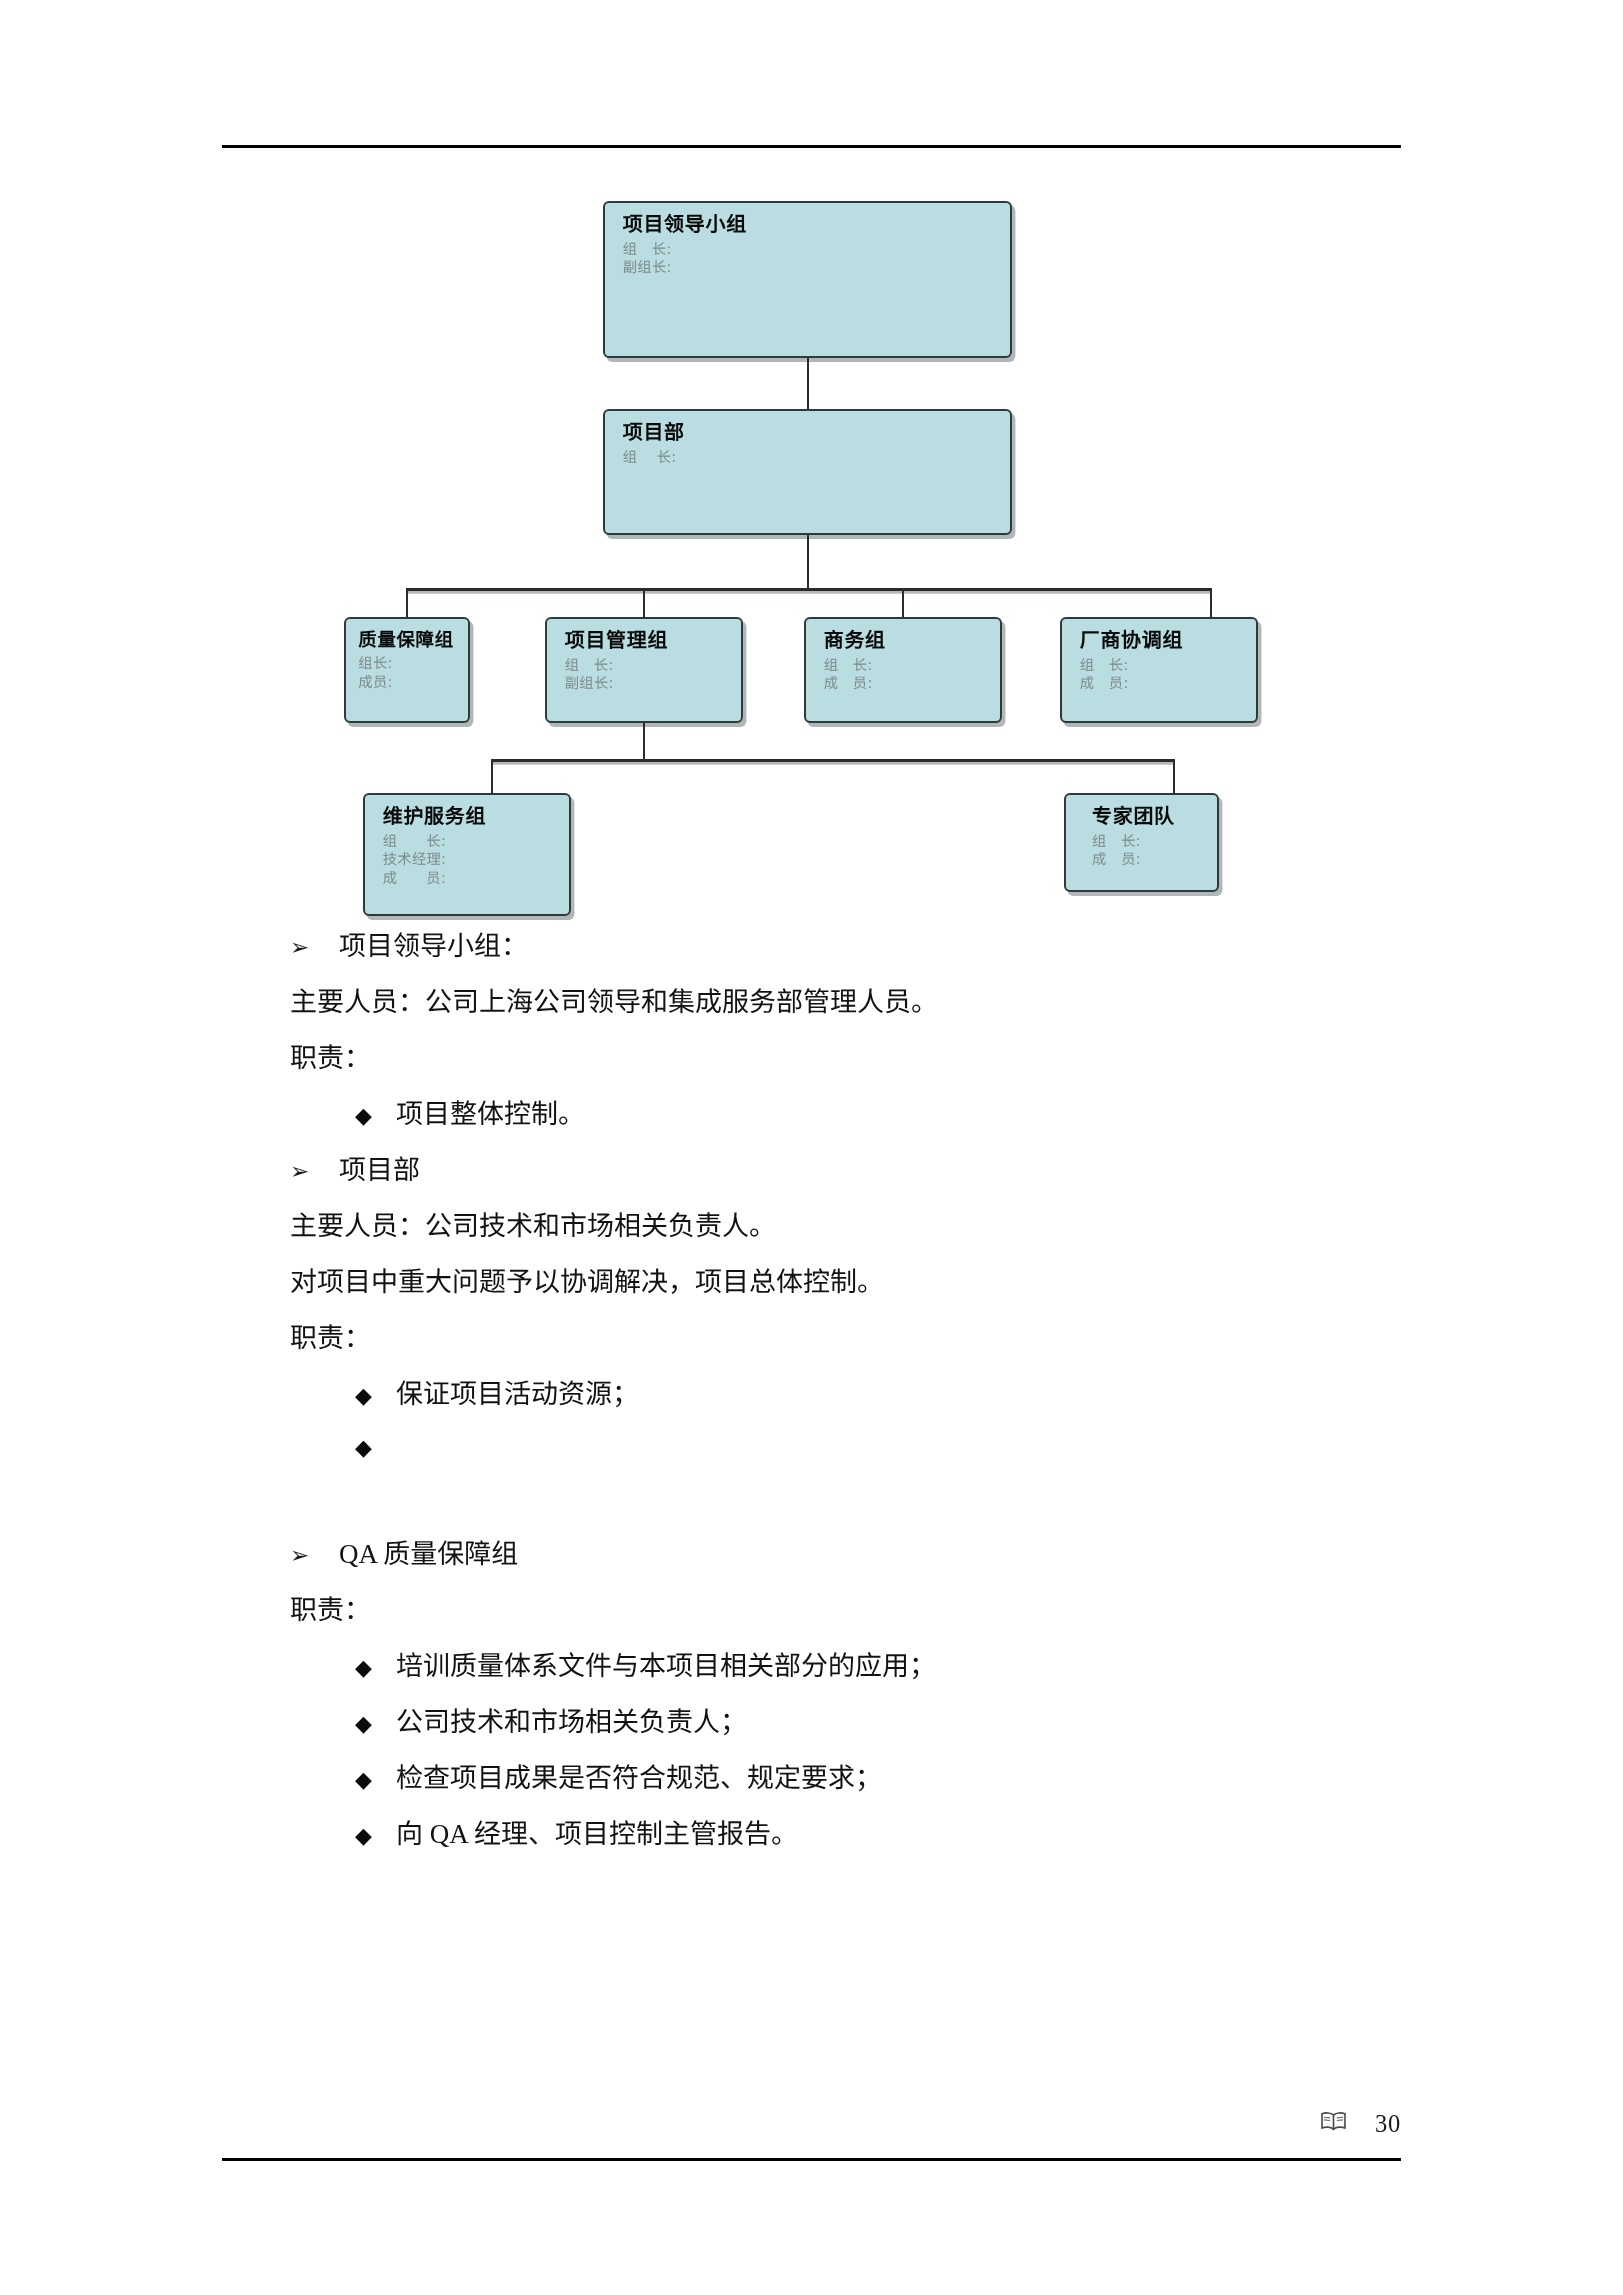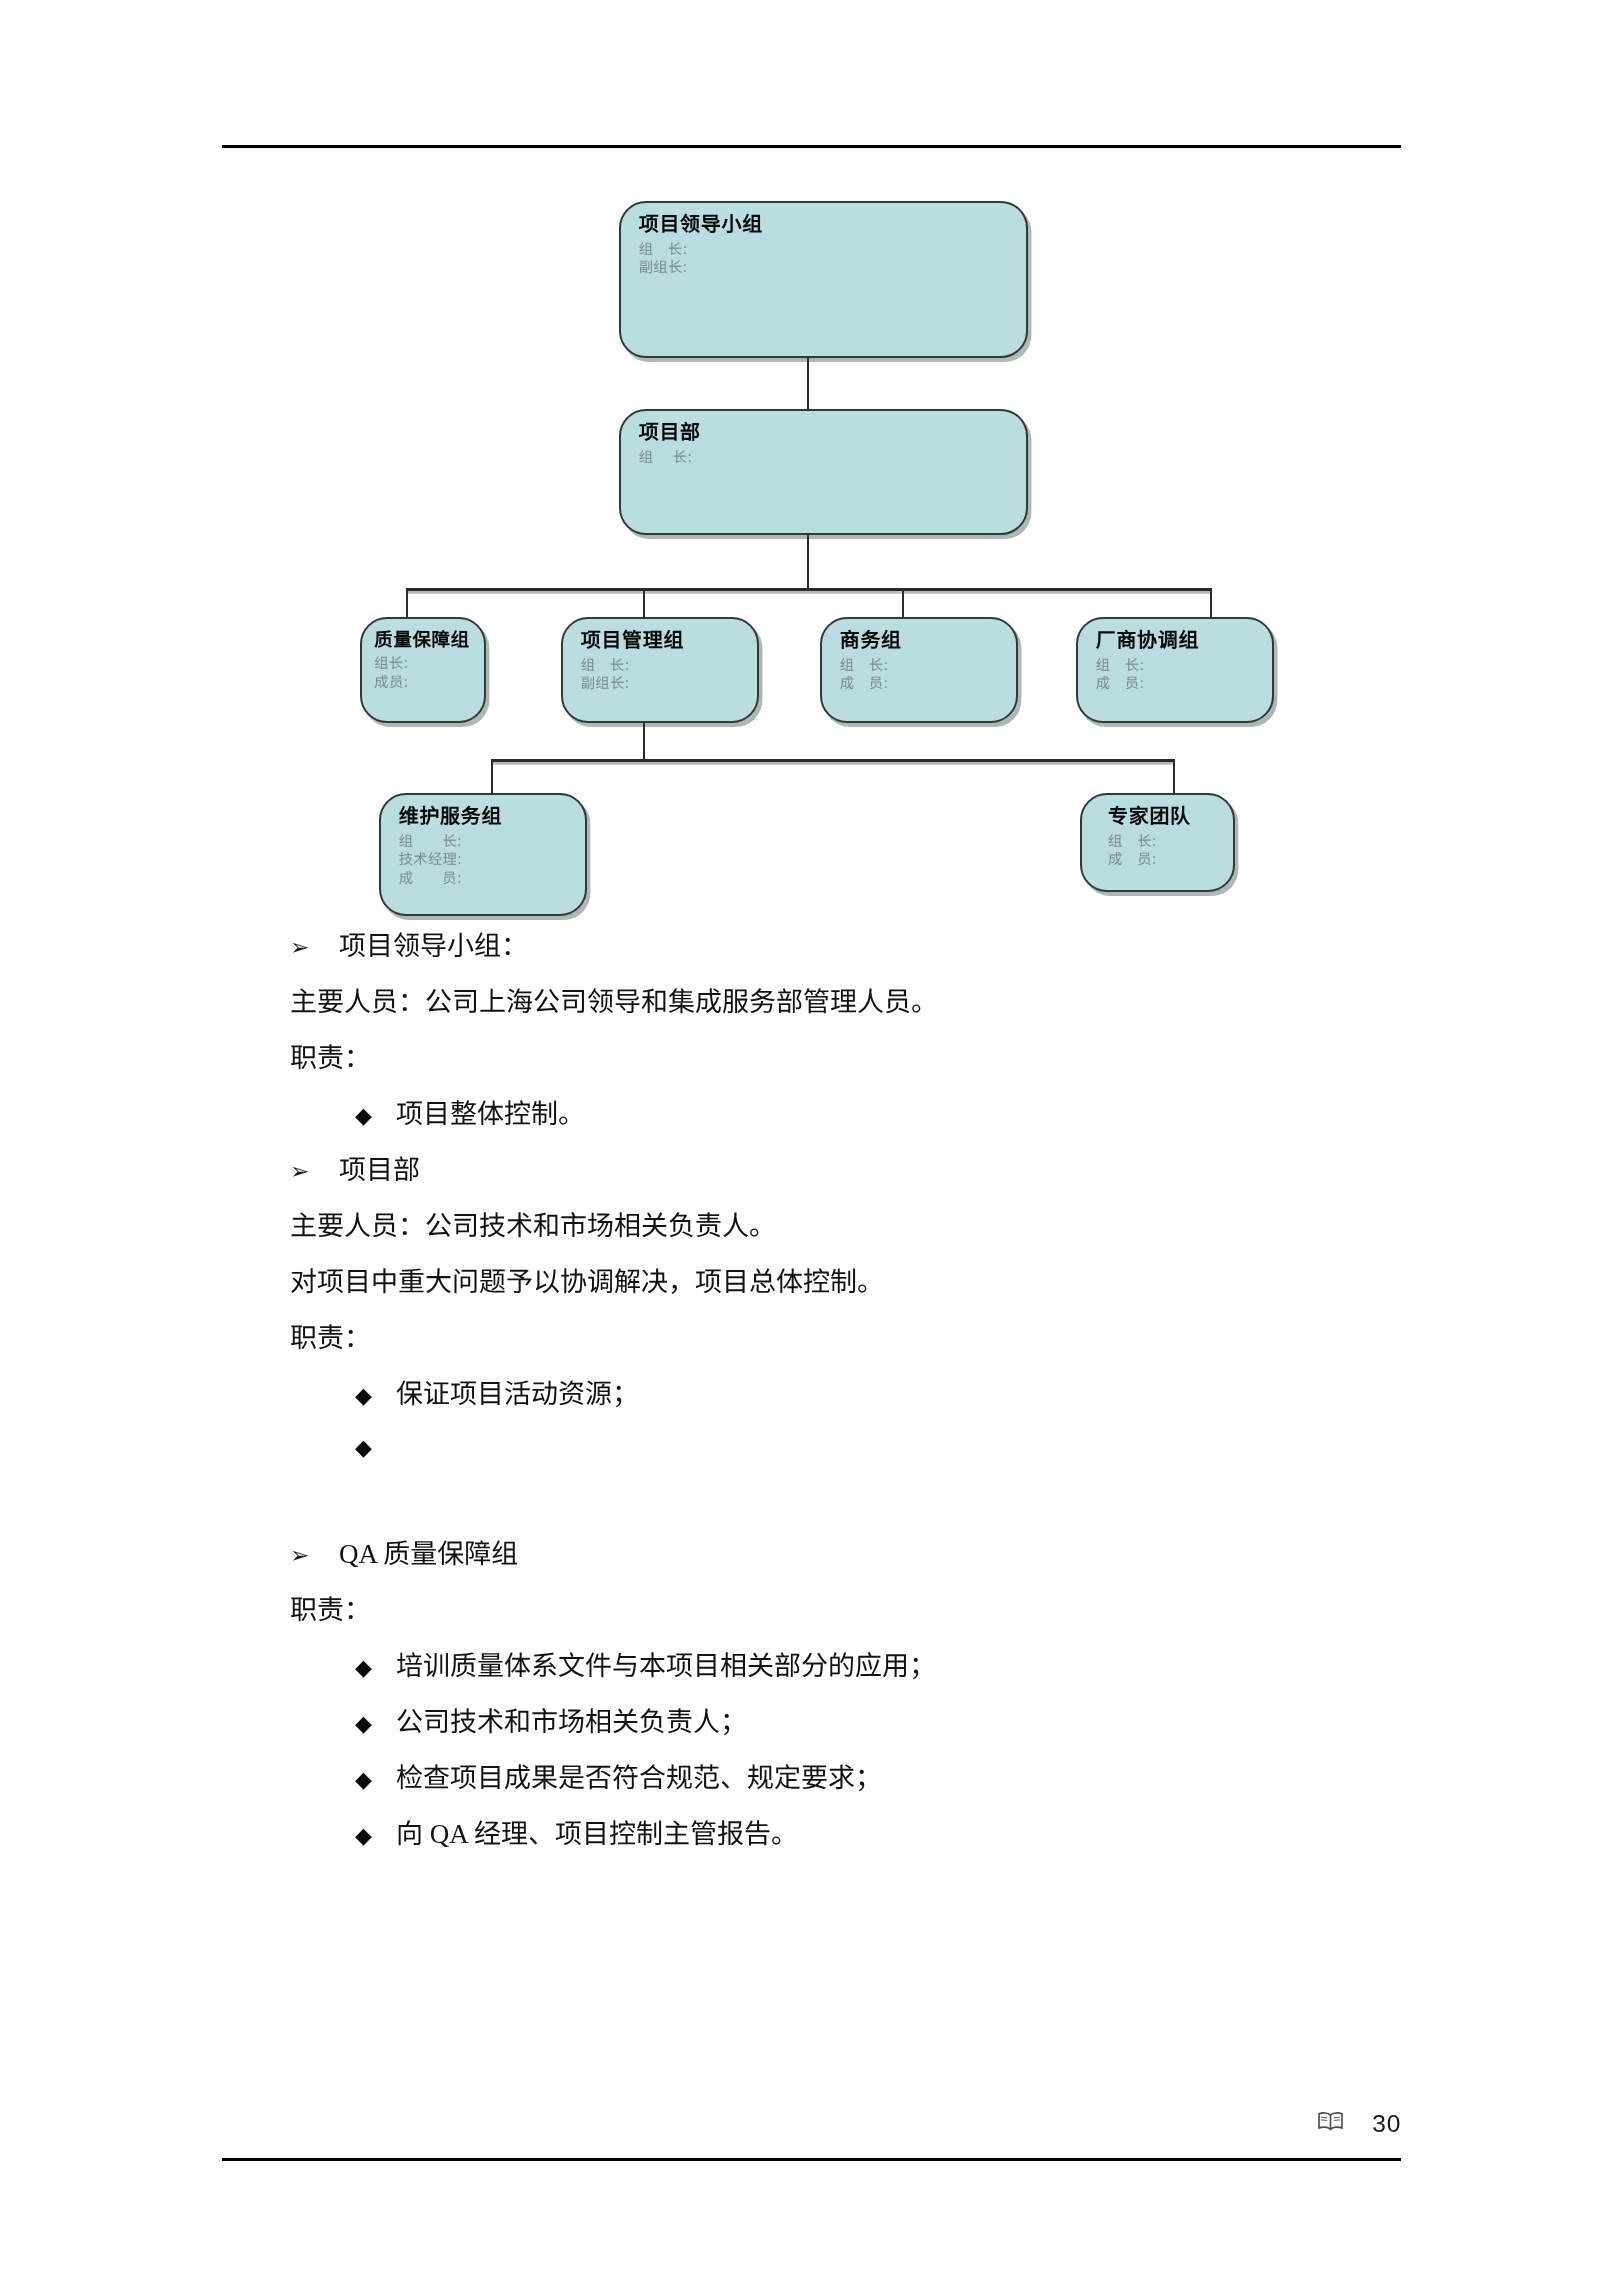--- a/index.html
+++ b/index.html
@@ -42,46 +42,45 @@
     background: #000000;
   }
 
   .footer-meta {
     position: absolute;
     right: 222px;
     top: 2110px;
     display: flex;
     align-items: center;
     gap: 28px;
-    font-family: Liberation Sans, sans-serif;
+    font-family: Liberation Serif, serif;
     font-size: 23px;
     color: #3a3a3a;
   }
   .book-icon { display: block; }
   .page-number { font-size: 24.5px; color: #1a1a1a; letter-spacing: 0.7px; }
 
   
   .orgchart {
     position: absolute;
     left: 0;
     top: 0;
     width: 1623px;
     height: 907px;
   }
 
   .node {
     position: absolute;
     box-sizing: border-box;
     background: #b9dde1;
     border: 2px solid #2f3a3c;
-    border-radius: 27px;
+    border-radius: 6px;
     box-shadow: 3.4px 4.1px 0 rgba(70,80,82,0.42);
     padding: 9.5px 0 0 17.7px;
     overflow: hidden;
-    margin-left: 16px;
   }
   .node .n-title {
     font-family: "DejaVu Sans", "Liberation Sans", sans-serif;
     font-weight: bold;
     font-size: 20px;
     line-height: 1.15;
     color: #0a0a0a;
     letter-spacing: 0.7px;
     white-space: nowrap;
   }

